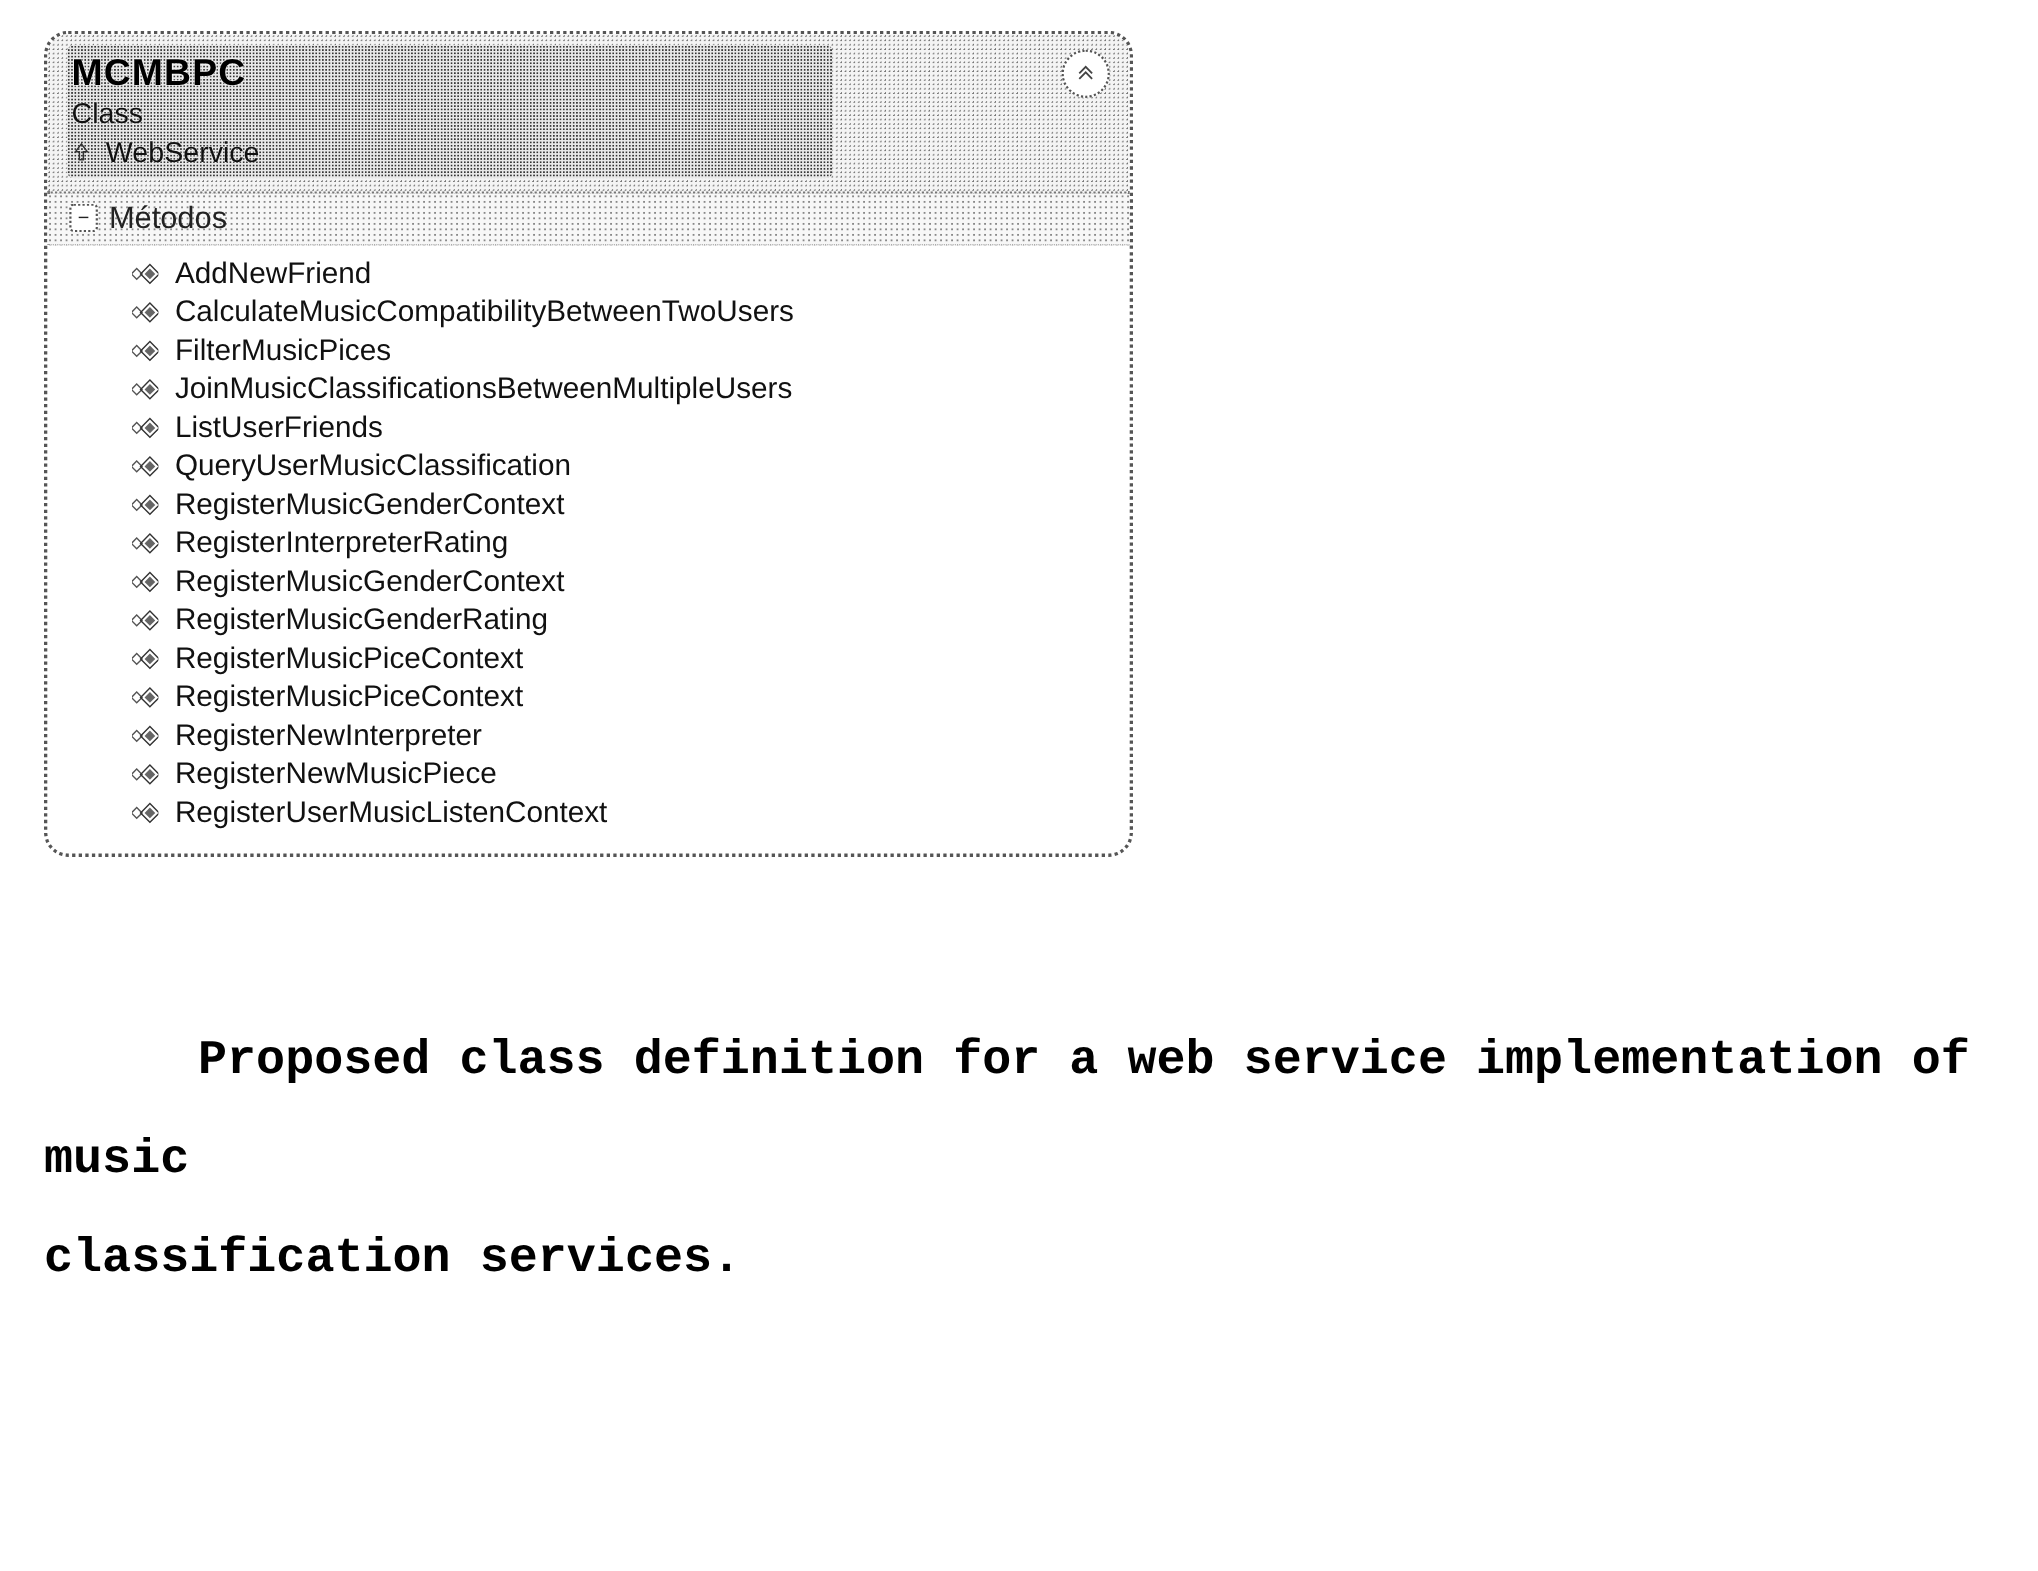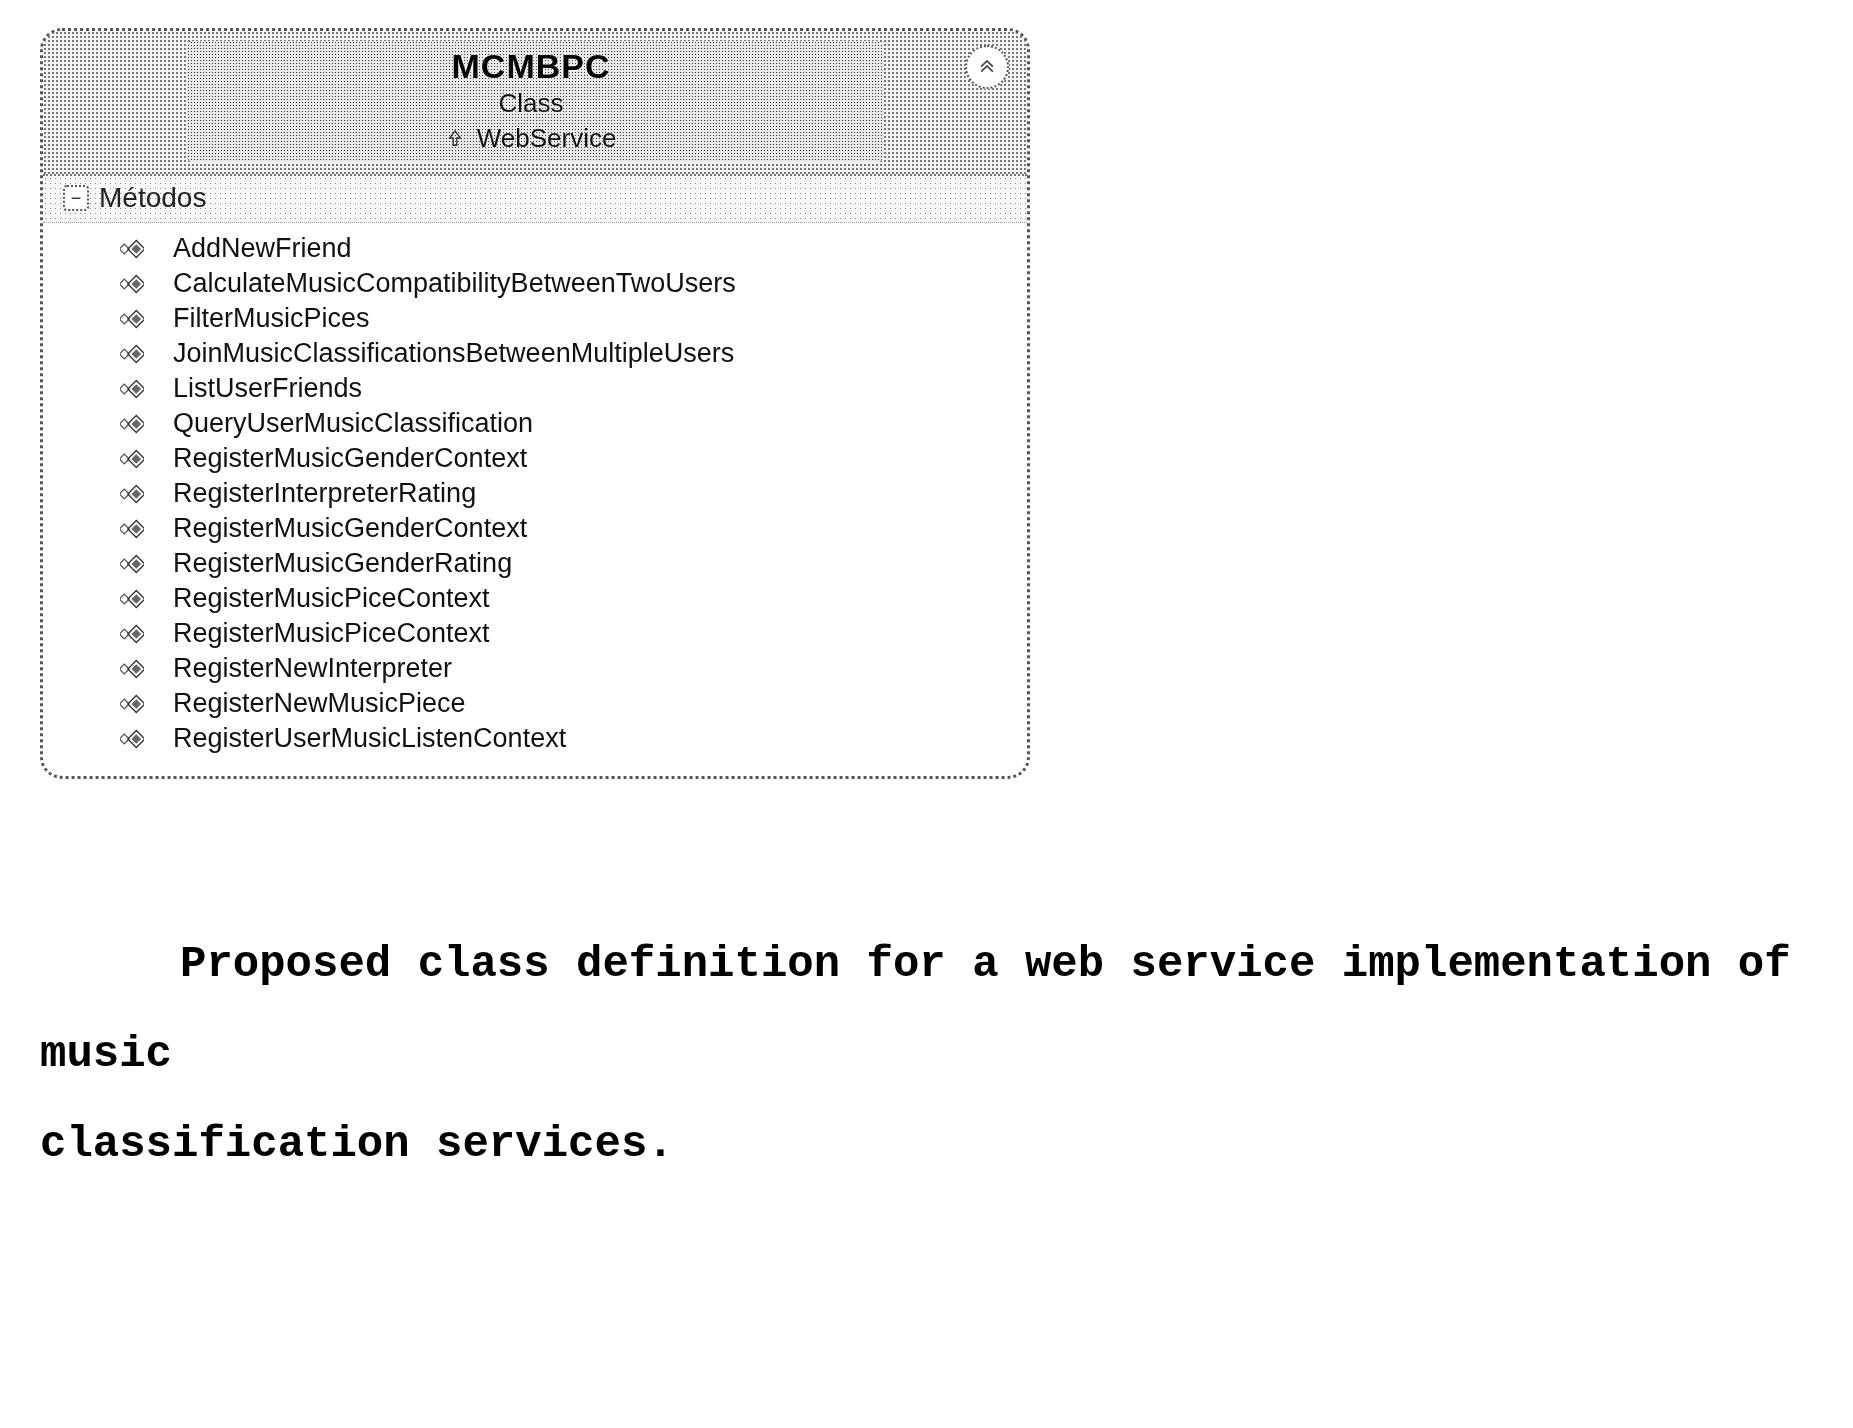--- a/index.html
+++ b/index.html
@@ -23,21 +23,20 @@
     background: #fff;
     overflow: hidden;
     box-sizing: border-box;
   }
   .class-header {
     position: relative;
     border-bottom: 2px dotted #777;
     padding: 10px 18px 12px 18px;
     background-image: radial-gradient(#777 0.8px, #f4f4f4 0.8px);
     background-size: 4px 4px;
-    text-align: center;
   }
   .class-header .title-block {
     display: inline-block;
     padding: 6px 12px 8px 4px;
     border-radius: 6px;
     background-image: radial-gradient(#333 1px, #e8e8e8 1px);
     background-size: 3px 3px;
     min-width: 680px;
   }
   .class-header .name {
@@ -103,21 +102,21 @@
     font-size: 18px;
     line-height: 1;
     background: #fff;
   }
   .methods {
     padding: 8px 20px 20px 20px;
   }
   .method-row {
     display: flex;
     align-items: center;
-    gap: 28px;
+    gap: 14px;
     padding: 2px 0 2px 56px;
     font-size: 27px;
     color: #111;
   }
   .method-row .icon {
     width: 26px;
     height: 22px;
     flex: 0 0 26px;
     display: inline-flex;
     align-items: center;

